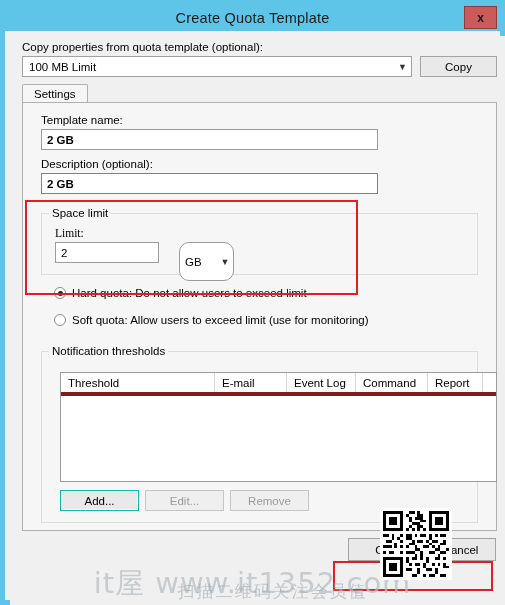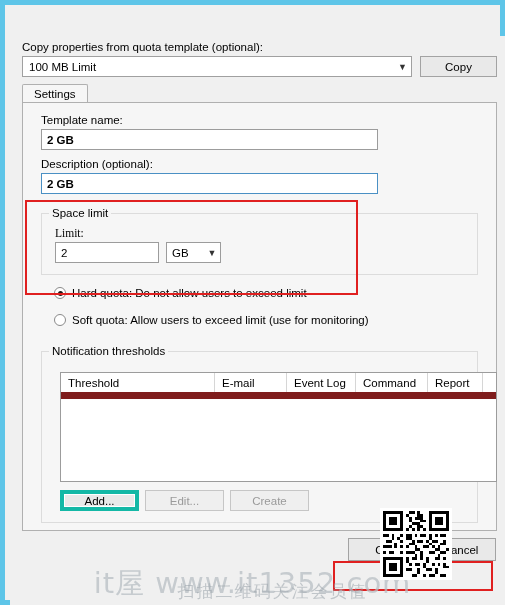--- a/index.html
+++ b/index.html
@@ -108,35 +108,35 @@
     flex:none;
   }
   .radio .dot{width:5px;height:5px;border-radius:50%;background:#1a1a1a;}
   .radio-row .rlbl{font-size:11.5px;white-space:nowrap;}
 
   
   #listview{
     position:absolute;left:18px;top:20px;width:437px;height:110px;
     background:#fff;border:1px solid #9c9c9c;box-sizing:border-box;
   }
-  #lv-head{display:flex;height:19px;border-bottom:7px solid #7f1d1d;}
+  #lv-head{display:flex;height:19px;border-bottom:4px solid #7f1d1d;}
   #lv-head .th{
     font-size:11.5px;padding-left:7px;display:flex;align-items:center;
     border-right:1px solid #d6d6d6;background:#fff;box-sizing:border-box;
     height:19px;
   }
 
   
   .btn{
     position:absolute;height:21px;background:#e9e9e9;
     border:1px solid #a3a3a3;box-sizing:border-box;
     display:flex;align-items:center;justify-content:center;
     font-size:11.5px;cursor:pointer;
   }
-  .btn.focus{border:4px solid #14b8a6;box-shadow:inset 0 0 0 1px #ffffff;}
+  .btn.focus{border:1px solid #14b8a6;box-shadow:inset 0 0 0 1px #ffffff;}
   .btn.disabled{color:#9a9a9a;background:#efefef;border-color:#c6c6c6;cursor:default;}
 
   
   #okcancel{position:absolute;left:0;top:502px;width:495px;height:30px;}
   #ok-btn{position:absolute;left:338px;top:0;width:71px;height:23px;}
   #cancel-btn{position:absolute;left:415px;top:0;width:71px;height:23px;}
 
   
   .annot{
     position:absolute;border:2px solid #e02020;box-sizing:border-box;
@@ -162,20 +162,26 @@
     font-size:17px;color:#9aa3aa;opacity:.55;
     font-family:"DejaVu Sans",sans-serif;pointer-events:none;
     white-space:nowrap;letter-spacing:2px;padding-left:20px;
   }
 </style>
 </head>
 <body>
 
 <div id="window">
 
+  <div id="titlebar">
+    <span id="title-text">Create Quota Template</span>
+    <div id="close-btn">
+      <span>x</span>
+    </div>
+  </div>
 
   <div id="client">
 
     <div class="lbl row" id="copy-label">Copy properties from quota template (optional):</div>
 
     <div id="copy-combo">
       <span class="val">100 MB Limit</span>
       <span class="arrow">▼</span>
     </div>
 
@@ -203,21 +209,21 @@
 
       <div class="group" style="left:18px;top:110px;width:437px;height:62px;">
         <span class="gtitle">Space limit</span>
 
         <div class="field-label" style="left:13px;top:13px;font-family:Liberation Serif, serif;">Limit:</div>
 
         <div class="textbox" style="left:13px;top:28px;width:104px;height:21px;">
           <span>2</span>
         </div>
 
-        <div class="combo" style="left:124px;top:28px;width:55px;height:21px;">
+        <div class="combo" style="left:137px;top:28px;width:55px;height:39px;border-radius:10px;">
           <span class="cval">GB</span>
           <span class="carrow">▼</span>
         </div>
       </div>
 
       <div class="radio-row" style="left:31px;top:211px;">
         <span class="radio"></span>
         <span class="rlbl">Soft quota: Allow users to exceed limit (use for monitoring)</span>
       </div>
 
@@ -242,21 +248,21 @@
           </div>
         </div>
 
         <div class="btn focus" style="left:18px;top:138px;width:79px;">
           <span>Add...</span>
         </div>
         <div class="btn disabled" style="left:103px;top:138px;width:79px;">
           <span>Edit...</span>
         </div>
         <div class="btn disabled" style="left:188px;top:138px;width:79px;">
-          <span>Create</span>
+          <span>Remove</span>
         </div>
       </div>
     </div>
 
     <div id="okcancel">
       <div class="btn" id="ok-btn">
         <span>OK</span>
       </div>
       <div class="btn" id="cancel-btn">
         <span>Cancel</span>

